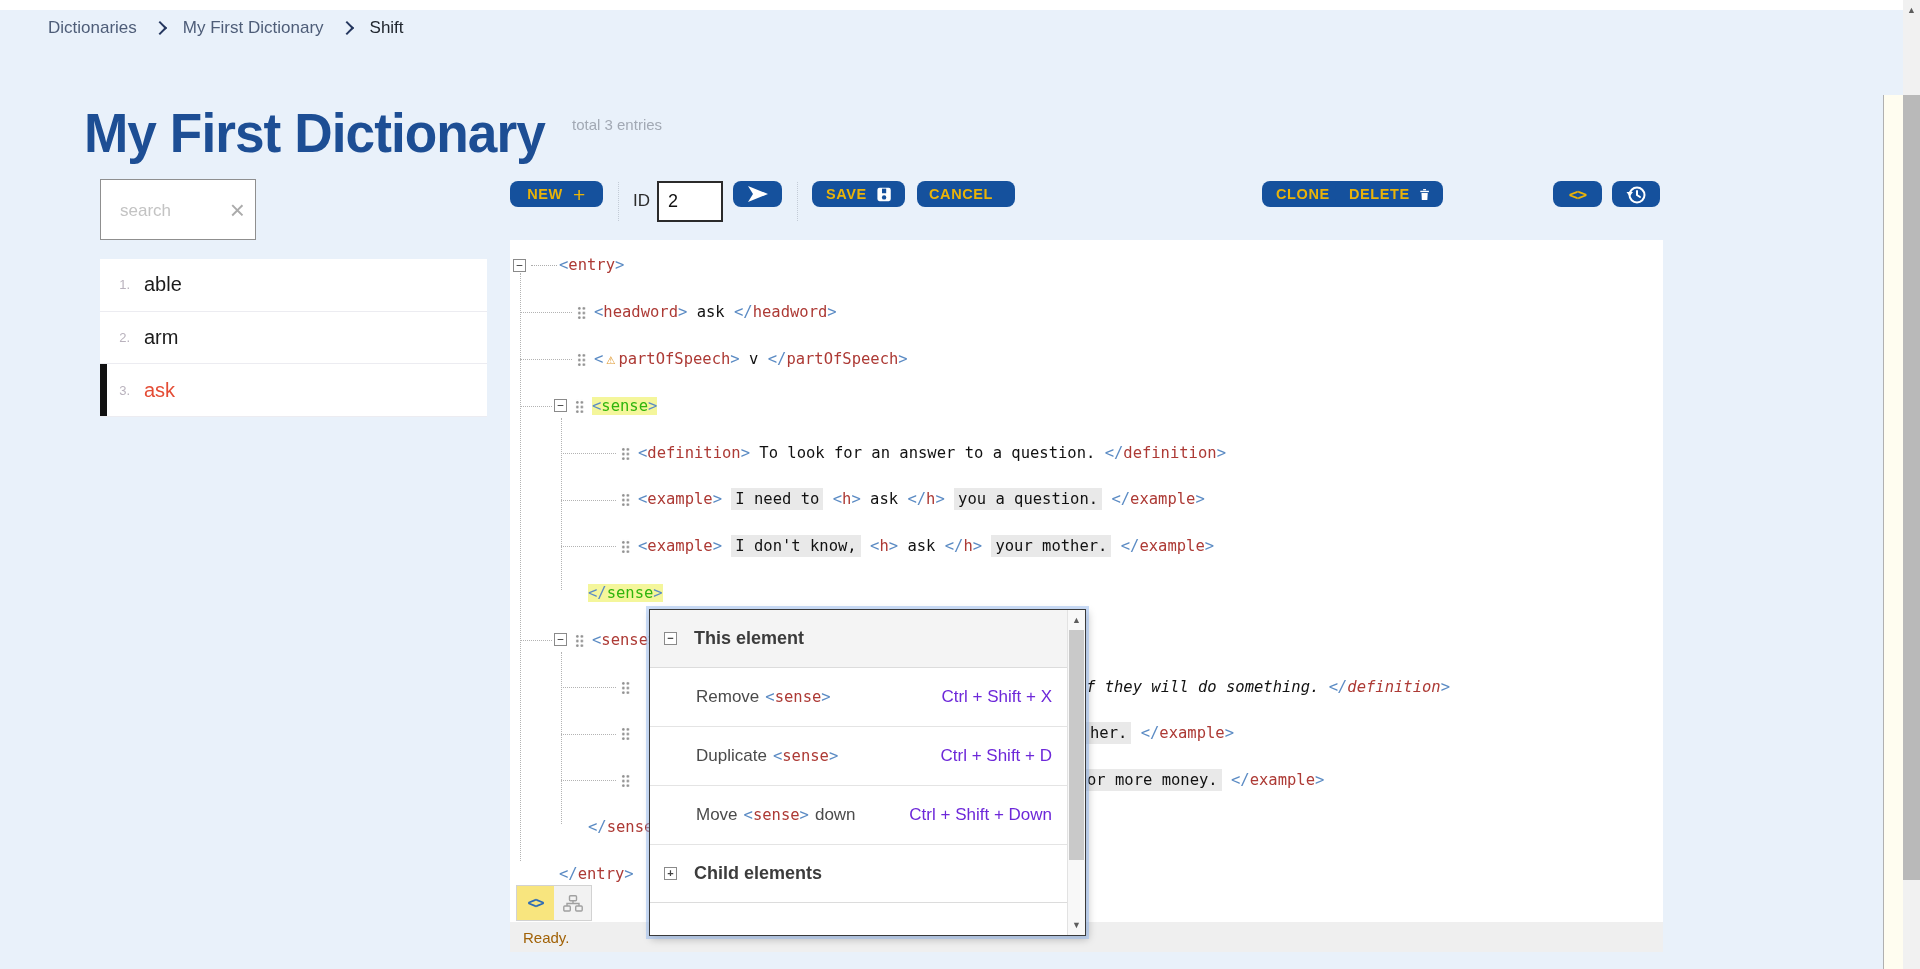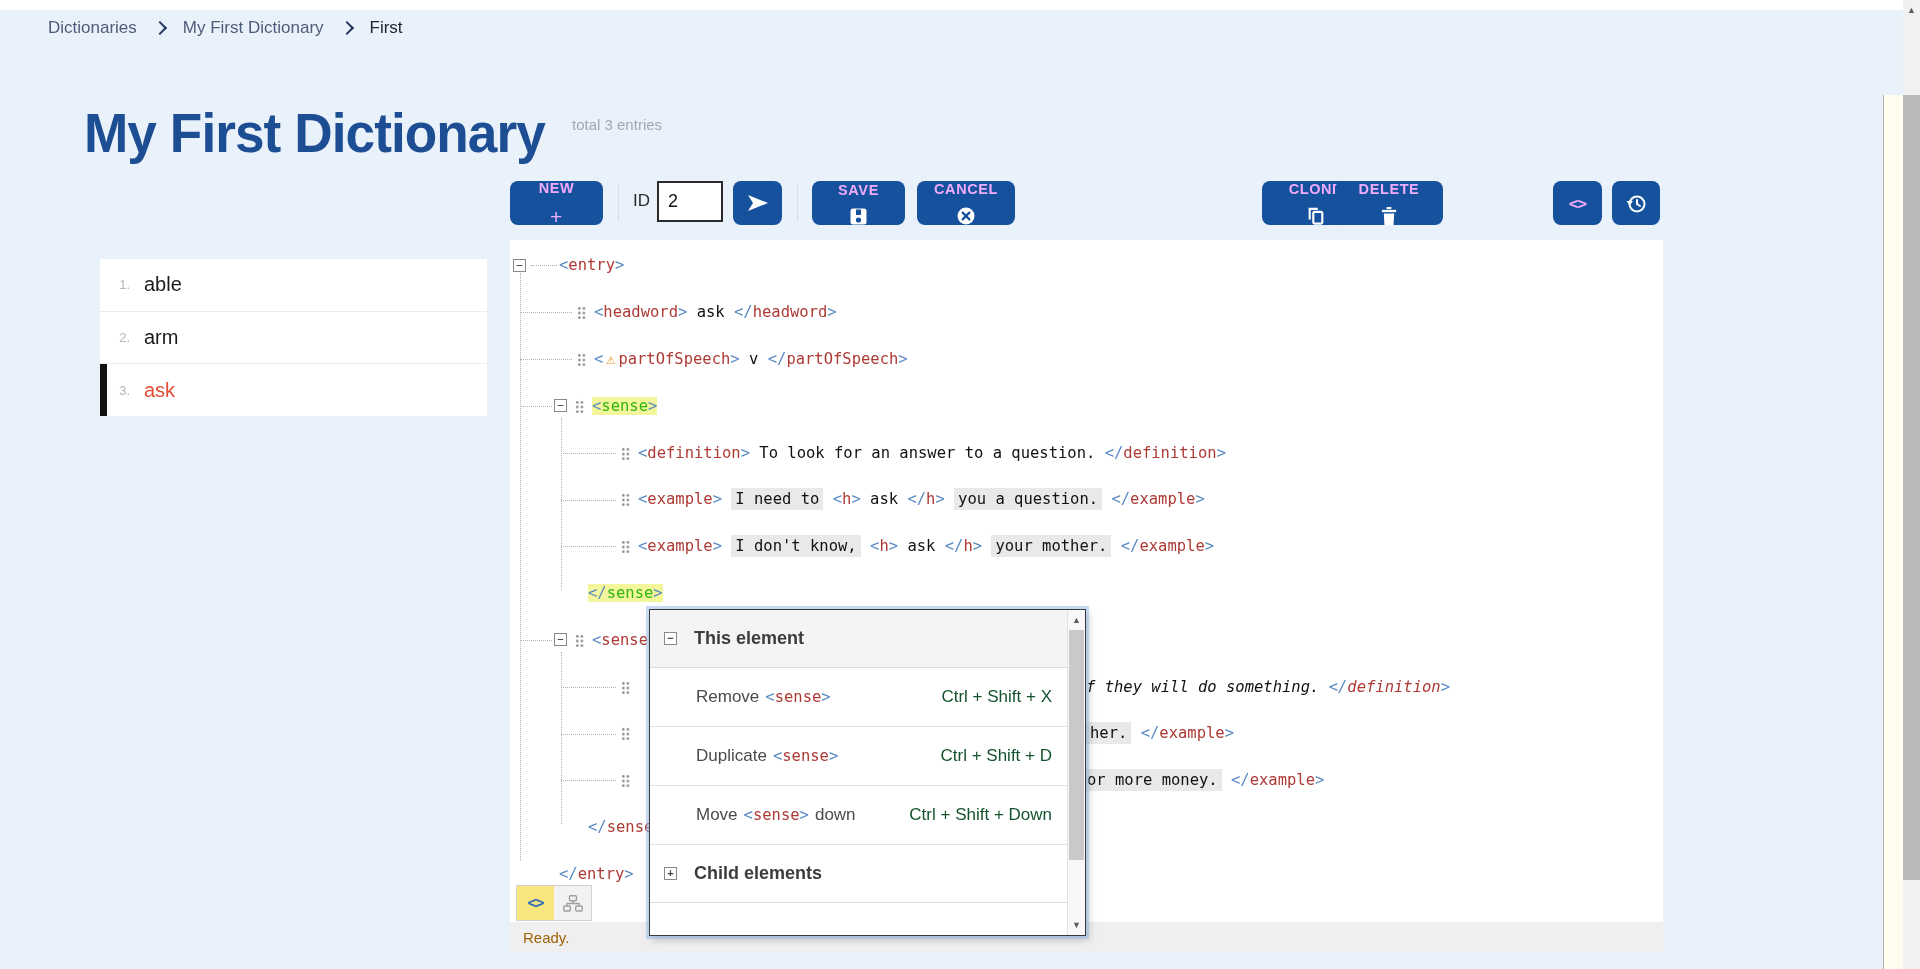--- a/index.html
+++ b/index.html
@@ -26,22 +26,22 @@
   .filterbox{position:absolute;left:262px;top:179px;width:226px;height:61px;background:#fff;border:1px solid #3a3a3a;box-sizing:border-box;display:flex;align-items:center;padding-left:18px;font-size:18px;color:#1a1a1a;cursor:pointer;}
 
   .entrylist{position:absolute;left:100px;top:259px;width:387px;background:#fff;}
   .entryrow{position:relative;height:51.7px;display:flex;align-items:center;border-bottom:1px solid #ececf1;cursor:pointer;}
   .entryrow .num{width:30px;text-align:right;margin-right:14px;font-size:13px;color:#b9b2bd;}
   .entryrow .word{font-family:Liberation Sans, sans-serif;font-size:20px;color:#1c1c1c;}
   .entryrow.selected .word{color:var(--entry-selected-red,#e44c35);}
   .entryrow.selected::before{content:"";position:absolute;left:0;top:0;bottom:0;width:7px;background:#111;}
 
   
-  .btn{position:absolute;top:181px;height:44px;border-radius:8px;background:var(--accent,#15519d);color:#f0abfc;border:none;
-    display:flex;align-items:center;justify-content:center;gap:10px;font-family:inherit;font-size:14.5px;font-weight:600;letter-spacing:.6px;cursor:pointer;padding:0 14px;box-sizing:border-box;flex-direction:column;}
+  .btn{position:absolute;top:181px;height:26px;border-radius:8px;background:var(--accent,#15519d);color:#eab308;border:none;
+    display:flex;align-items:center;justify-content:center;gap:10px;font-family:inherit;font-size:14.5px;font-weight:600;letter-spacing:.6px;cursor:pointer;padding:0 14px;box-sizing:border-box;}
   .btn .plus{font-size:21px;font-weight:400;line-height:1;}
   .tooldiv{position:absolute;top:182px;height:39px;border-left:1px dotted #c3cbd6;}
   .idlabel{position:absolute;left:633px;top:191px;font-size:17px;color:#2c2c2c;}
   .idinput{position:absolute;left:657px;top:181px;width:66px;height:41px;border:2px solid #2b2b2b;box-sizing:border-box;font-size:18px;padding-left:9px;font-family:inherit;color:#111;}
   .iconbtn{padding:0;}
 
   
   .editorwrap{position:absolute;left:510px;top:240px;width:1153px;height:712px;}
   .editorcard{position:absolute;left:0;top:0;width:100%;height:682px;background:#fff;overflow:hidden;}
   .xrows{position:absolute;left:0;top:2px;right:0;}
@@ -75,21 +75,21 @@
   .menu{position:absolute;left:139px;top:369px;width:437px;height:327px;background:#fff;border:1px solid #3a3a3a;
     box-shadow:0 0 0 3px rgba(150,185,240,.5),2px 3px 8px rgba(0,0,0,.25);z-index:40;box-sizing:border-box;}
   .menubody{position:absolute;left:0;top:0;right:17px;bottom:0;overflow:hidden;}
   .mh{display:flex;align-items:center;height:57px;padding:0 14px;background:#f4f4f4;border-bottom:1px solid #dcdcdc;font-weight:bold;font-size:18px;color:#3c3c3c;cursor:pointer;}
   .mh.white{background:#fff;}
   .mh .xbox{margin-right:17px;}
   .mi{display:flex;align-items:center;height:58px;padding:0 16px 0 46px;border-bottom:1px solid #e4e4e4;font-size:17px;color:#4b4b4b;cursor:pointer;}
   .mi .mtag{font-family:"DejaVu Sans Mono","Liberation Mono",monospace;font-size:15.5px;margin:0 6px;}
   .mi .mp{color:var(--bracket-blue,#5b8bc4);}
   .mi .mt{color:var(--tag-red,#ad3a35);}
-  .mi .short{margin-left:auto;color:#14532d;}
+  .mi .short{margin-left:auto;color:#6d28d9;}
   .mspacer{height:33px;}
   .mscroll{position:absolute;right:0;top:0;bottom:0;width:17px;background:#f8f8f8;border-left:1px solid #e2e2e2;}
   .mscroll .arrow{position:absolute;left:0;width:100%;text-align:center;font-size:9px;color:#5d5d5d;cursor:pointer;}
   .mscroll .up{top:5px;}
   .mscroll .down{bottom:5px;}
   .mscroll .thumb{position:absolute;left:1px;right:1px;top:20px;height:230px;background:#c9c9c9;cursor:pointer;}
 
   
   .creamstrip{position:absolute;right:17px;top:95px;width:19px;bottom:0;background:#fffdf0;border-left:1px solid #b0b0b0;}
   .bscroll{position:absolute;right:0;top:0;width:17px;height:100%;background:#f1f1f1;}
@@ -102,26 +102,30 @@
 <body>
 
 <div class="viewport">
   <div class="topstrip"></div>
 
   <nav class="crumbs">
     <span class="crumb">Dictionaries</span>
     <span class="chev"></span>
     <span class="crumb">My First Dictionary</span>
     <span class="chev"></span>
-    <span class="crumb current">First</span>
+    <span class="crumb current">Shift</span>
   </nav>
 
   <h1 class="pagetitle">My First Dictionary</h1>
   <div class="subtitle">total 3 entries</div>
 
+  <div class="searchbox">
+    <input type="text" placeholder="search" style="">
+    <span class="searchclear">×</span>
+  </div>
 
   <div class="entrylist">
     <div class="entryrow">
       <span class="num">1.</span>
       <span class="word">able</span>
     </div>
     <div class="entryrow">
       <span class="num">2.</span>
       <span class="word">arm</span>
     </div>

